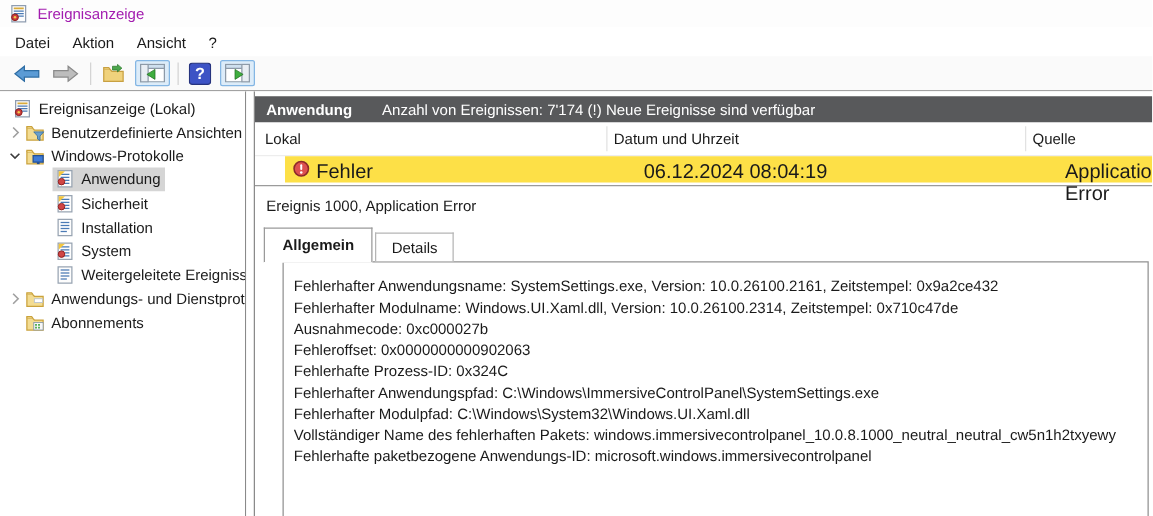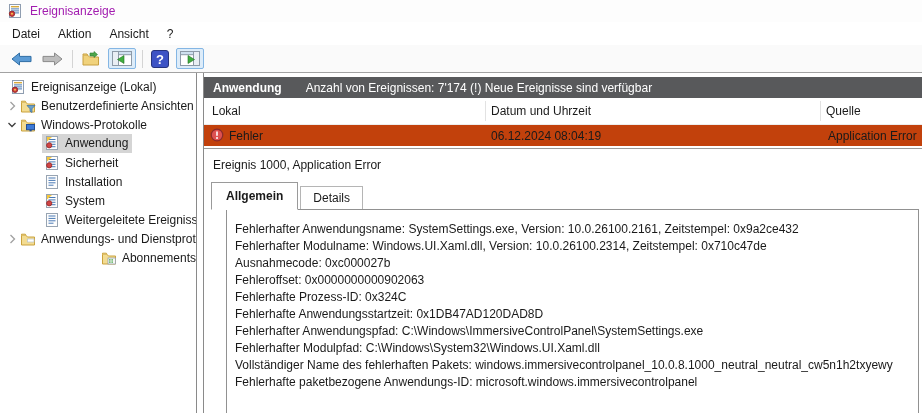--- a/index.html
+++ b/index.html
@@ -27,39 +27,39 @@
   .content{display:flex;height:340px;overflow:hidden;}
   .tree{width:197px;box-sizing:border-box;border-right:1px solid #8a8a8a;background:#fff;
         padding-top:4px;overflow:hidden;font-size:12px;}
   .splitter{width:6px;background:#fff;}
   .main{flex:1;border-left:1px solid #8a8a8a;background:#fff;position:relative;overflow:hidden;}
 
   
   .tree-row{height:19px;display:flex;align-items:center;white-space:nowrap;}
   .pl-root{padding-left:10px;}
   .pl-l1{padding-left:6px;}
-  .pl-l1nc{padding-left:20px;justify-content:flex-end;}
+  .pl-l1nc{padding-left:20px;}
   .pl-l2{padding-left:44px;}
   .chev{width:12px;height:12px;margin-right:2px;flex:none;display:flex;align-items:center;}
   .ticon{width:16px;height:16px;margin-right:5px;flex:none;}
   .row-inner{display:flex;align-items:center;}
   .row-inner.sel{background:#d5d5d5;padding:1px 4px 2px 2px;margin-left:-2px;}
 
   
   .log-header{margin-top:4px;height:21px;background:#58595b;color:#fff;display:flex;
               align-items:center;padding-left:9px;font-size:12px;}
   .log-name{font-weight:bold;margin-right:24px;}
 
   
   .thead{height:26px;position:relative;font-size:12px;border-bottom:1px solid #ededed;background:#fff;}
   .thead .col{position:absolute;top:6px;}
   .c1{left:8px;} .c2{left:287px;} .c3{left:622px;}
   .vsep{position:absolute;top:3px;width:1px;height:20px;background:#e2e2e2;}
   .s1{left:281px;} .s2{left:616px;}
-  .trow{height:21px;position:relative;background:#c2410c;font-size:12px;}
+  .trow{height:21px;position:relative;background:#fde047;font-size:16px;margin-left:24px;}
   .trow .cell{position:absolute;top:4px;}
   .err-badge{position:absolute;left:6px;top:3px;width:14px;height:14px;}
   .lvl-cell{left:25px;} .dt-cell{left:287px;} .src-cell{left:624px;}
   .row-gap{height:2px;background:#fff;}
 
   
   .detail{border-top:1px solid #9b9b9b;background:#fff;}
   .dtitle{height:32px;line-height:32px;padding-left:9px;font-size:12px;}
   .tabs{height:28px;display:flex;align-items:flex-end;padding-left:7px;position:relative;z-index:2;}
   .tab{display:inline-block;font-size:12px;background:#fff;border:1px solid #b5b5b5;
@@ -332,21 +332,20 @@
         <div class="tabs">
           <span class="tab active">Allgemein</span>
           <span class="tab">Details</span>
         </div>
         <div class="dbox">
           <div class="dline">Fehlerhafter Anwendungsname: SystemSettings.exe, Version: 10.0.26100.2161, Zeitstempel: 0x9a2ce432</div>
           <div class="dline">Fehlerhafter Modulname: Windows.UI.Xaml.dll, Version: 10.0.26100.2314, Zeitstempel: 0x710c47de</div>
           <div class="dline">Ausnahmecode: 0xc000027b</div>
           <div class="dline">Fehleroffset: 0x0000000000902063</div>
           <div class="dline">Fehlerhafte Prozess-ID: 0x324C</div>
-          <div class="dline">Fehlerhafte Anwendungsstartzeit: 0x1DB47AD120DAD8D</div>
           <div class="dline">Fehlerhafter Anwendungspfad: C:\Windows\ImmersiveControlPanel\SystemSettings.exe</div>
           <div class="dline">Fehlerhafter Modulpfad: C:\Windows\System32\Windows.UI.Xaml.dll</div>
           <div class="dline">Vollständiger Name des fehlerhaften Pakets: windows.immersivecontrolpanel_10.0.8.1000_neutral_neutral_cw5n1h2txyewy</div>
           <div class="dline">Fehlerhafte paketbezogene Anwendungs-ID: microsoft.windows.immersivecontrolpanel</div>
         </div>
       </div>
 
     </div>
   </div>
 </div>

